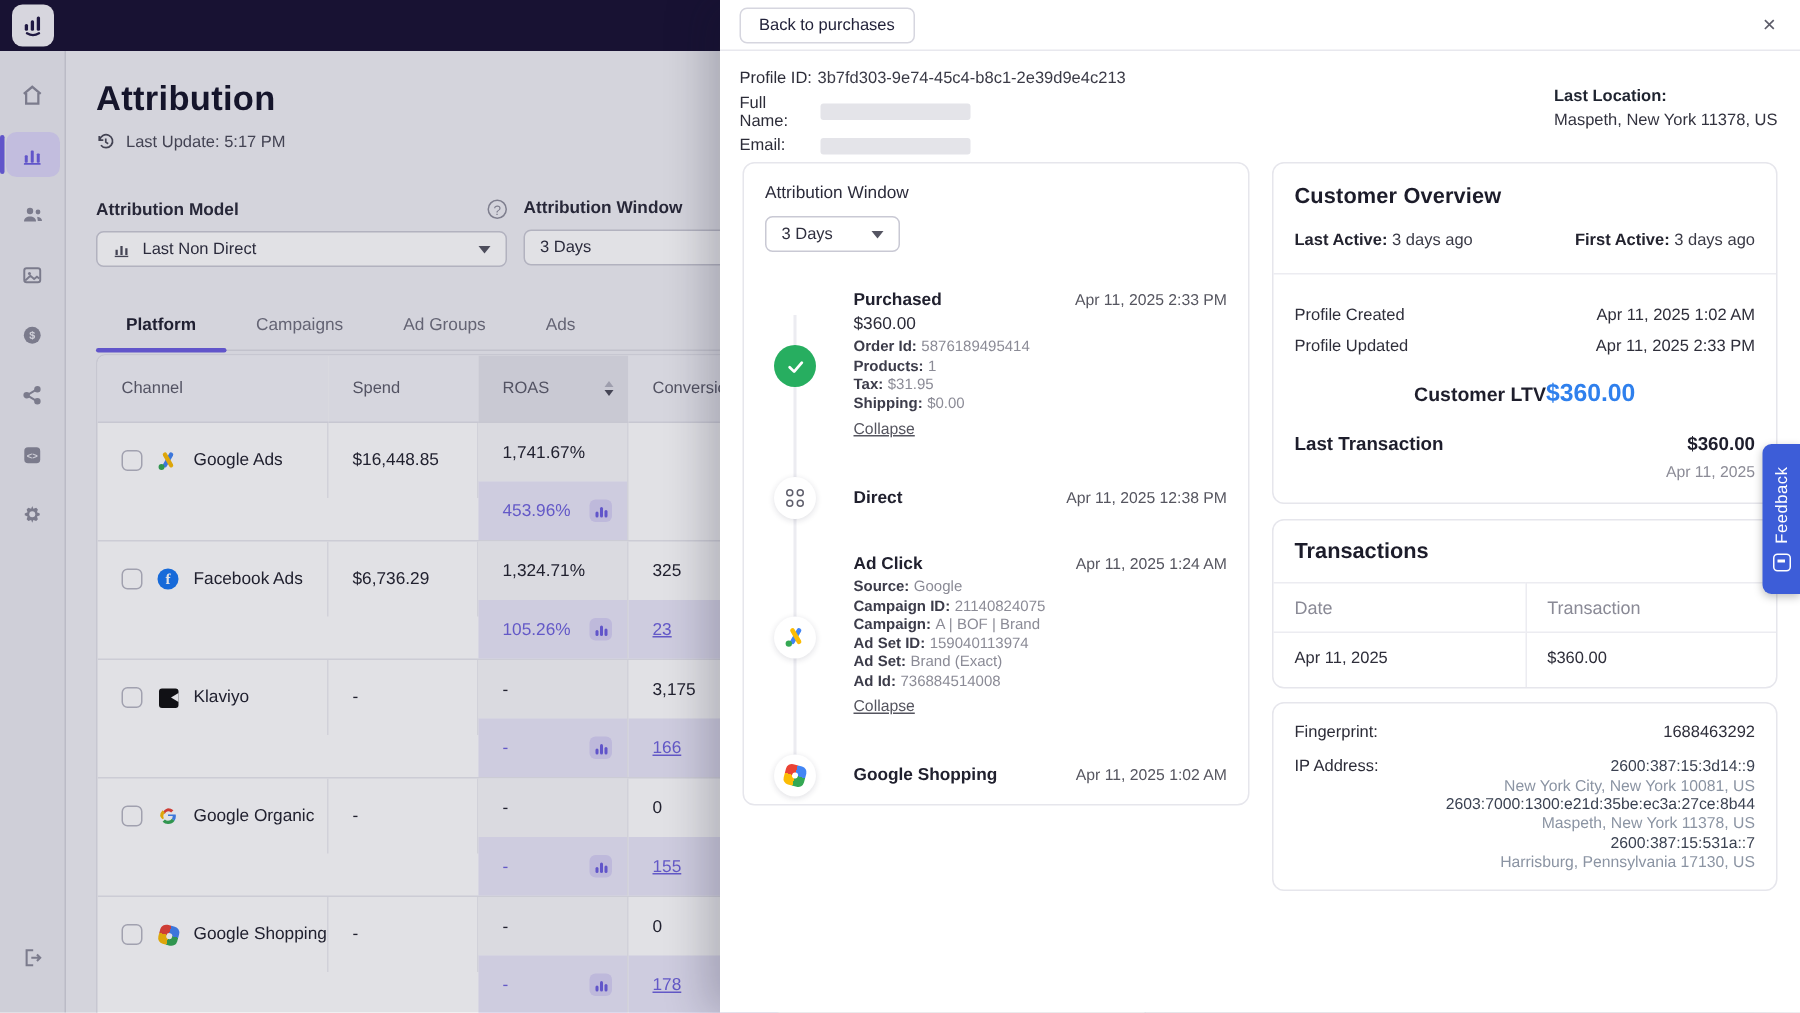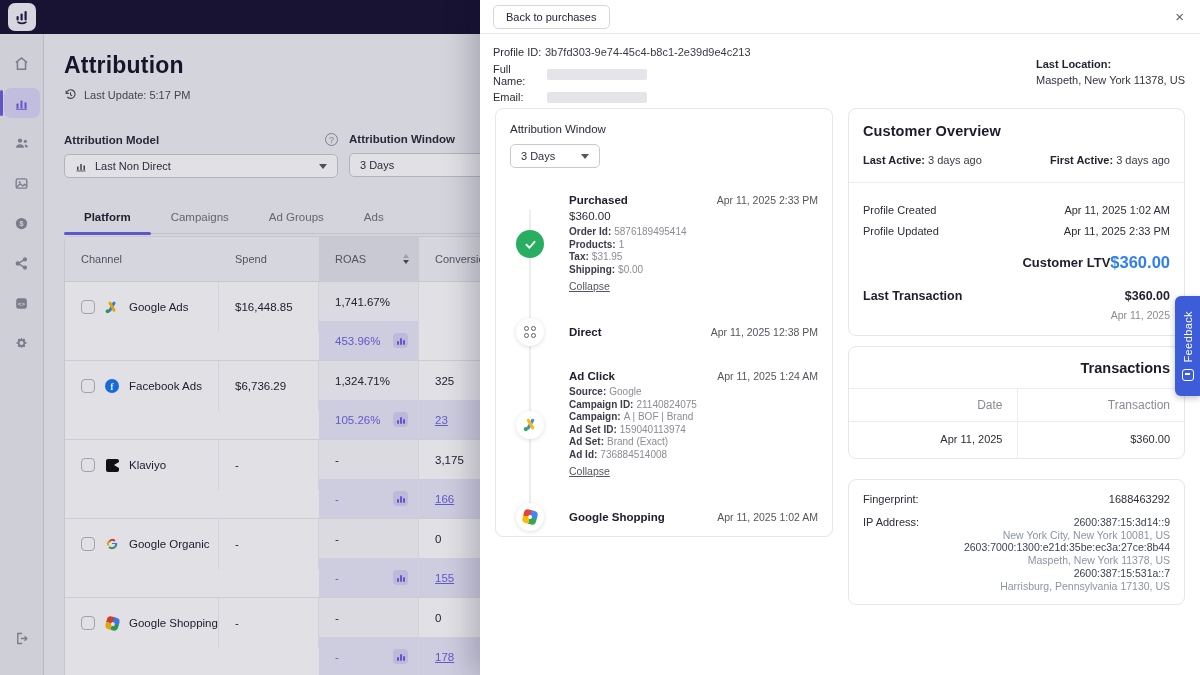--- a/index.html
+++ b/index.html
@@ -141,29 +141,29 @@
   
   .rcol { width:337px; display:flex; flex-direction:column; }
   .ov-card { padding:0; margin-bottom:10px; }
   .ov-top { padding:14px 14px 16px 14px; border-bottom:1px solid #ececf1; }
   .ov-title { font-size:14.5px; font-weight:700; color:#1c1c2a; letter-spacing:.1px; }
   .ov-active-row { display:flex; justify-content:space-between; margin-top:15px; font-size:11px; color:#3a3a46; }
   .ov-active-row b { font-weight:700; color:#23232f; }
   .ov-body { padding:13px 14px 14px 14px; }
   .ov-line { display:flex; justify-content:space-between; font-size:11px; color:#2e2e3a; margin-top:9px; }
   .ov-line:first-child { margin-top:8px; }
-  .ov-ltv { display:flex; justify-content:flex-end; align-items:center; margin-top:16px; }
+  .ov-ltv { display:flex; justify-content:center; align-items:center; margin-top:16px; }
   .ov-ltv .lbl { font-size:13px; font-weight:700; color:#1e1e2c; }
   .ov-ltv .val { font-size:16.5px; font-weight:700; color:#2f80ed; }
   .ov-txn { display:flex; justify-content:space-between; align-items:center; margin-top:17px; }
   .ov-txn .lbl { font-size:12.5px; font-weight:700; color:#1e1e2c; }
   .ov-txn .val { font-size:12.5px; font-weight:700; color:#1e1e2c; }
   .ov-txn-date { text-align:right; font-size:10.5px; color:#8b8b96; margin-top:6px; }
 
-  .tx-card { margin-bottom:20px;text-align:right; }
+  .tx-card { margin-bottom:9px; }
   .tx-title { font-size:14.5px; font-weight:700; color:#1c1c2a; padding:13px 14px 12px 14px; }
   .tx-grid { display:grid; grid-template-columns:1fr 1fr; }
   .tx-grid .hcell { border-top:1px solid #ececf1; border-bottom:1px solid #ececf1; padding:9px 14px;
     font-size:12px; color:#8a8a96; }
   .tx-grid .hcell + .hcell, .tx-grid .rcell + .rcell { border-left:1px solid #ececf1; }
   .tx-grid .rcell { padding:11px 14px 13px 14px; font-size:11px; color:#2e2e3a; }
 
   .fp-card { padding:13px 14px 12px 14px; }
   .fp-row { display:flex; justify-content:space-between; font-size:11px; margin-bottom:11px; }
   .fp-row .k { color:#2c2c38; }

